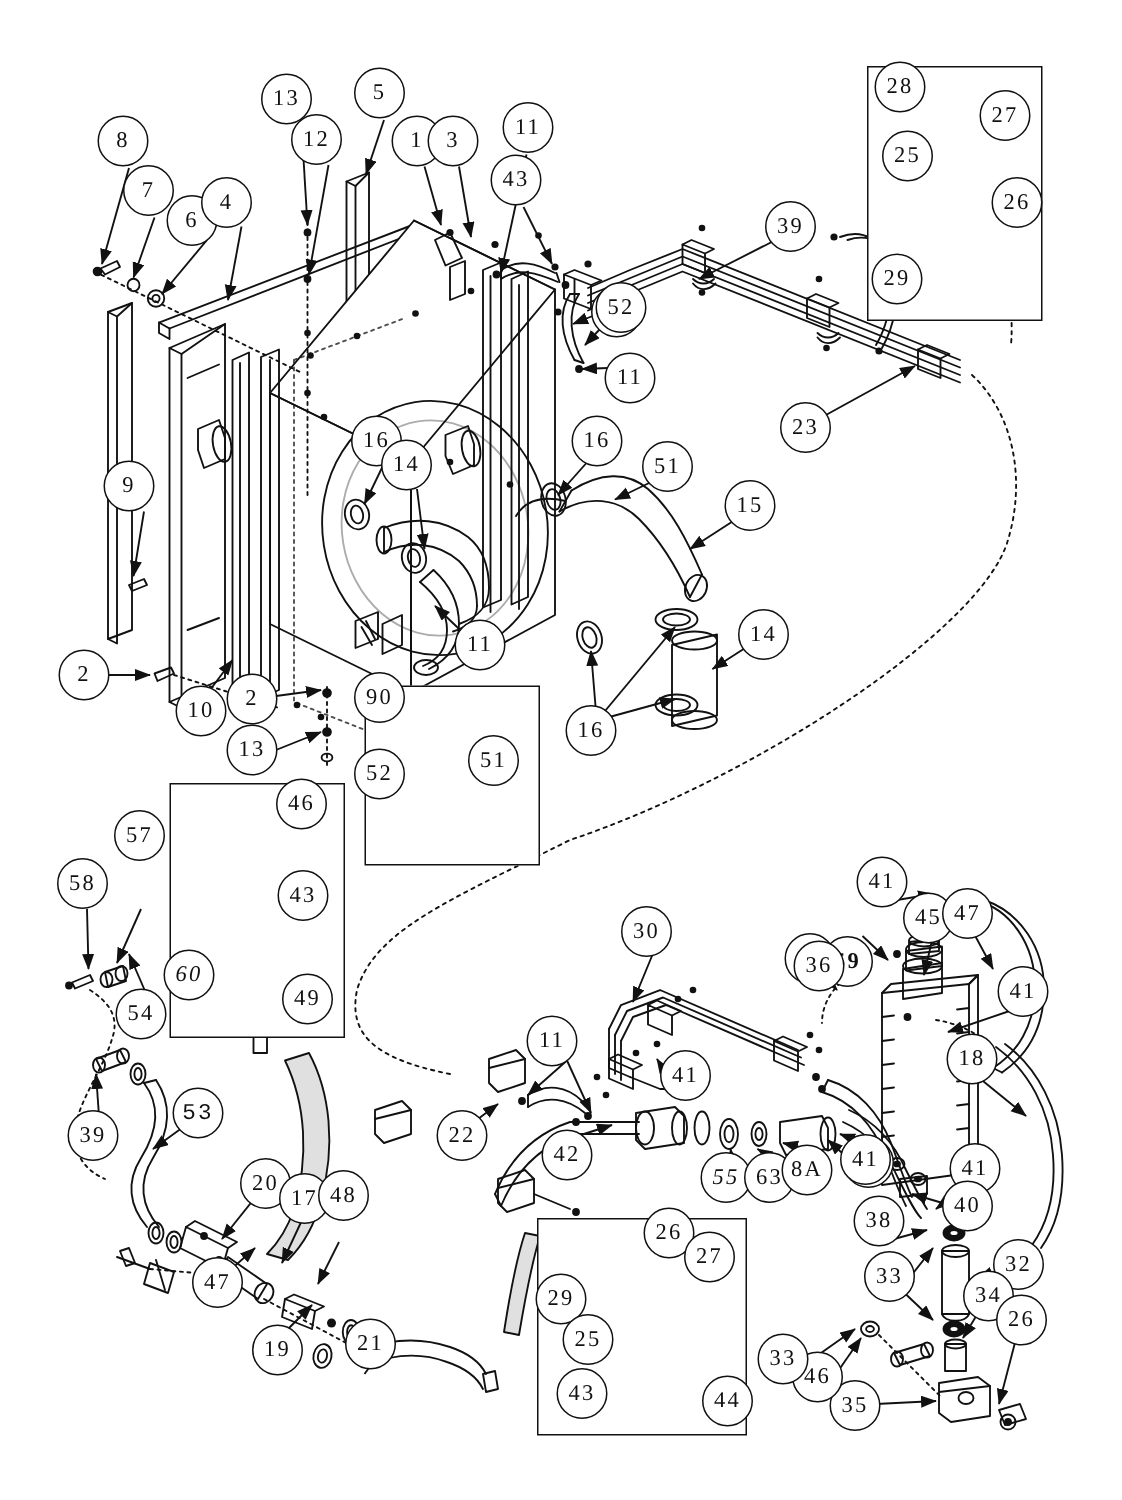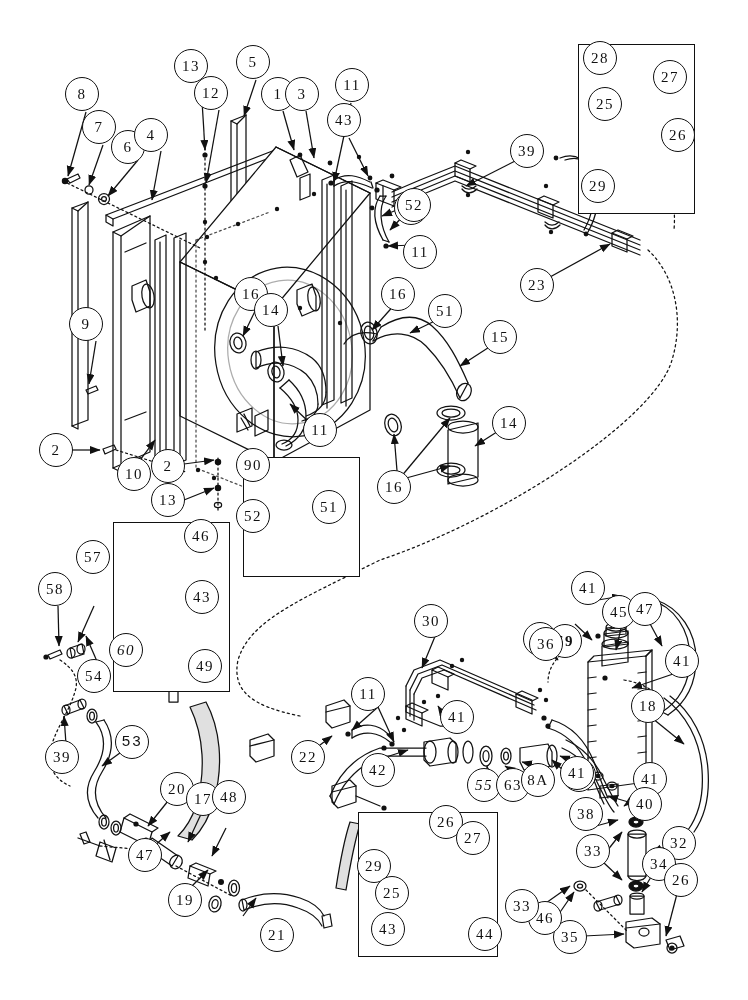--- a/index.html
+++ b/index.html
@@ -731,21 +731,21 @@
       <div class="cal s" style="left: 38px; top: 572px;">58</div>
       <div class="cal s" style="left: 76px; top: 540px;">57</div>
       <div class="cal s" style="left: 77px; top: 659px;">54</div>
       <div class="cal s" style="left: 45px; top: 740px;">39</div>
       <div class="cal s" style="left: 115px; top: 725px; font-family: Liberation Mono, monospace;">53</div>
       <div class="cal s" style="left: 160px; top: 772px;">20</div>
       <div class="cal s" style="left: 186px; top: 782px;">17</div>
       <div class="cal s" style="left: 212px; top: 780px;">48</div>
       <div class="cal s" style="left: 128px; top: 838px;">47</div>
       <div class="cal s" style="left: 168px; top: 883px;">19</div>
-      <div class="cal s" style="left: 230px; top: 918px; margin-left: 30px;">21</div>
+      <div class="cal s" style="left: 230px; top: 879px;">21</div>
       <div class="cal s" style="left: 291px; top: 740px;">22</div>
       <div class="cal s" style="left: 361px; top: 753px;">42</div>
       <div class="cal s" style="left: 414px; top: 604px;">30</div>
       <div class="cal s" style="left: 351px; top: 677px;">11</div>
       <div class="cal s" style="left: 440px; top: 700px;">41</div>
       <div class="cal s" style="left: 467px; top: 768px; font-style: italic;">55</div>
       <div class="cal s" style="left: 496px; top: 768px;">63</div>
       <div class="cal s" style="left: 521px; top: 763px;">8A</div>
       <div class="cal s" style="left: 562px; top: 758px;">11</div>
       <div class="cal s" style="left: 523px; top: 622px;">16</div>

